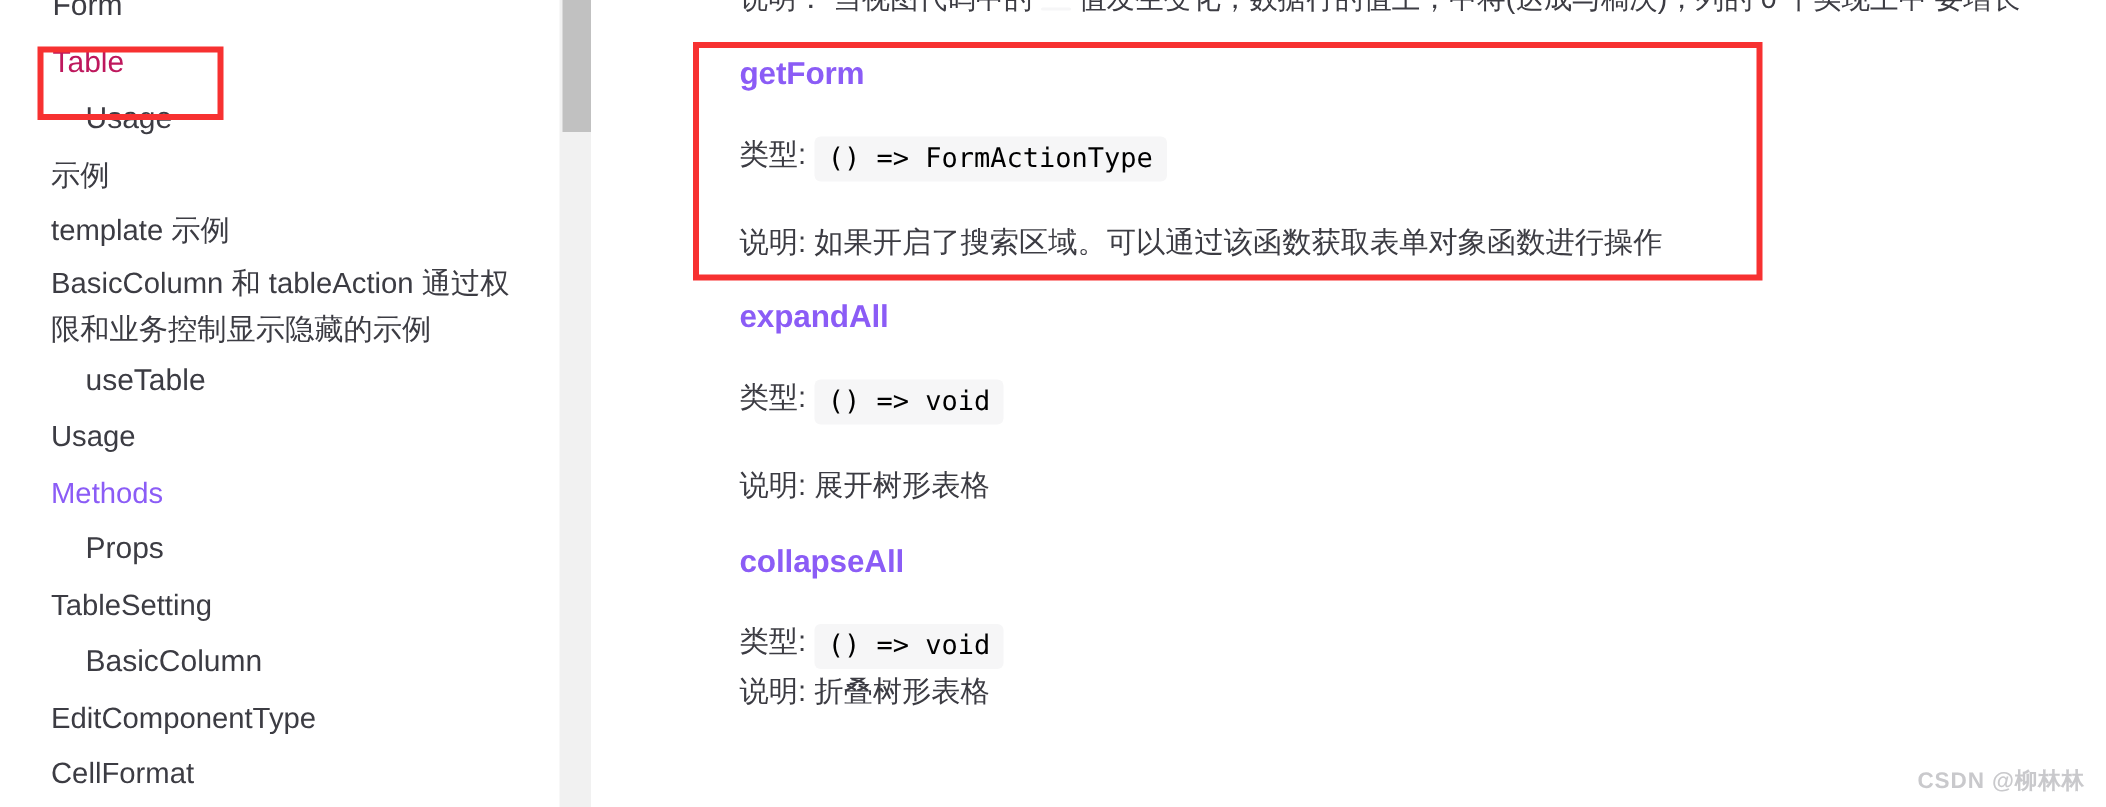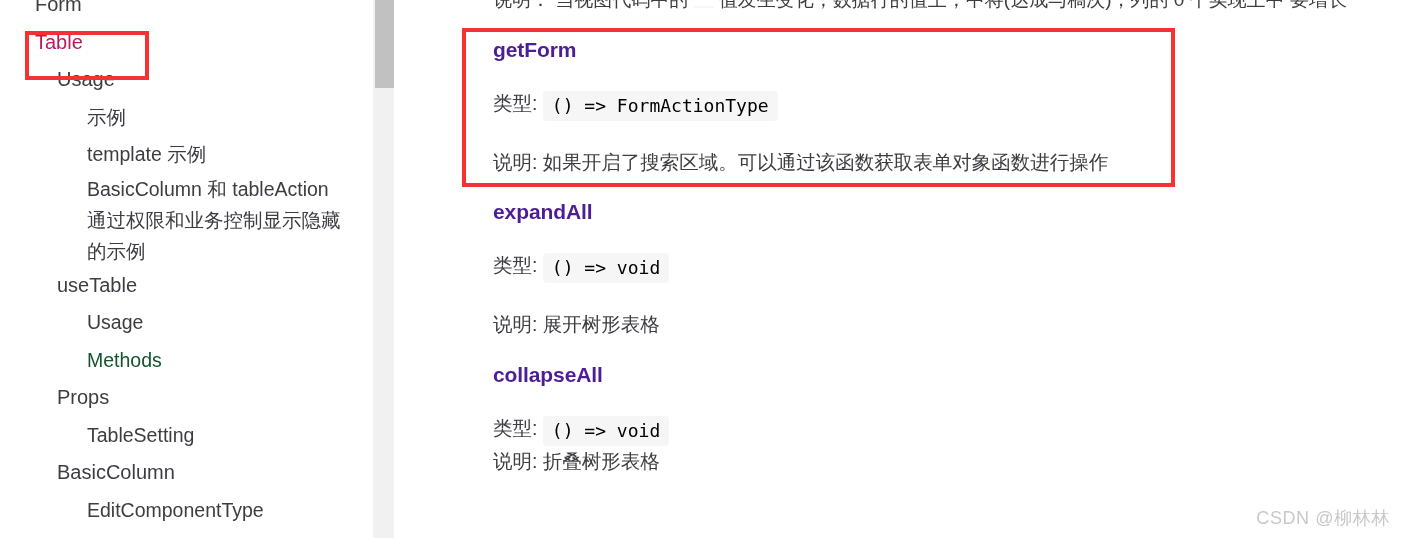--- a/index.html
+++ b/index.html
@@ -36,23 +36,23 @@
   .nav-item {
     display: block;
     line-height: 37.5px;
     font-size: 20px;
     color: #3c3c43;
     white-space: nowrap;
     text-decoration: none;
   }
   .nav-item.lvl1 { padding-left: 35px; }
   .nav-item.lvl2 { padding-left: 57px; }
-  .nav-item.lvl3 { padding-left: 87px; font-size: 19.5px; }
+  .nav-item.lvl3 { padding-left: 34px; font-size: 19.5px; }
   .nav-item.active { color: #be185d; font-weight: 500; }
-  .nav-item.link   { color: #14532d; }
+  .nav-item.link   { color: #8b5cf6; }
   .nav-item.wrap {
     white-space: normal;
     line-height: 31px;
     padding-right: 32px;
     max-width: 340px;
   }
 
   
   .anno-table-box {
     position: absolute;
@@ -118,21 +118,21 @@
   }
 
   .api-block {
     position: absolute;
     left: 99px;
     width: 800px;
   }
   .api-title {
     font-size: 21px;
     font-weight: 700;
-    color: #4c1d95;
+    color: #8b5cf6;
     margin: 0;
     line-height: 28px;
     letter-spacing: -0.1px;
   }
   .api-row {
     font-size: 19.5px;
     line-height: 30px;
     color: #3c3c43;
     white-space: nowrap;
   }
@@ -159,24 +159,25 @@
     border: 4px solid #f73131;
     box-sizing: border-box;
     pointer-events: none;
   }
 
   
   .watermark {
     position: absolute;
     right: 14px;
     bottom: 8px;
-    font-size: 18px;
+    font-size: 15px;
     color: #c9c9cc;
     letter-spacing: 0.6px;
     white-space: nowrap;
+    font-weight: bold;
   }
 </style>
 </head>
 <body>
 
 <div class="sidebar">
   <div class="nav-list">
     <a class="nav-item lvl1">Form</a>
     <a class="nav-item lvl1 active">Table</a>
     <a class="nav-item lvl2">Usage</a>

